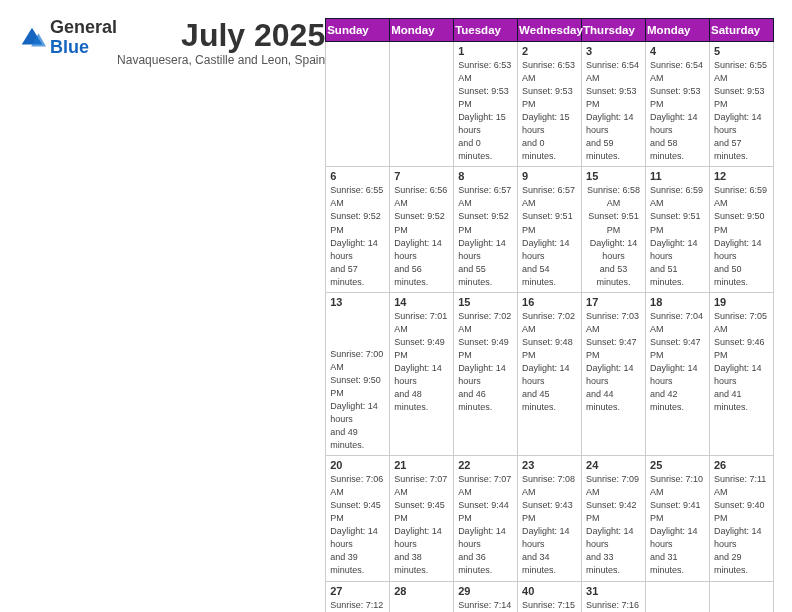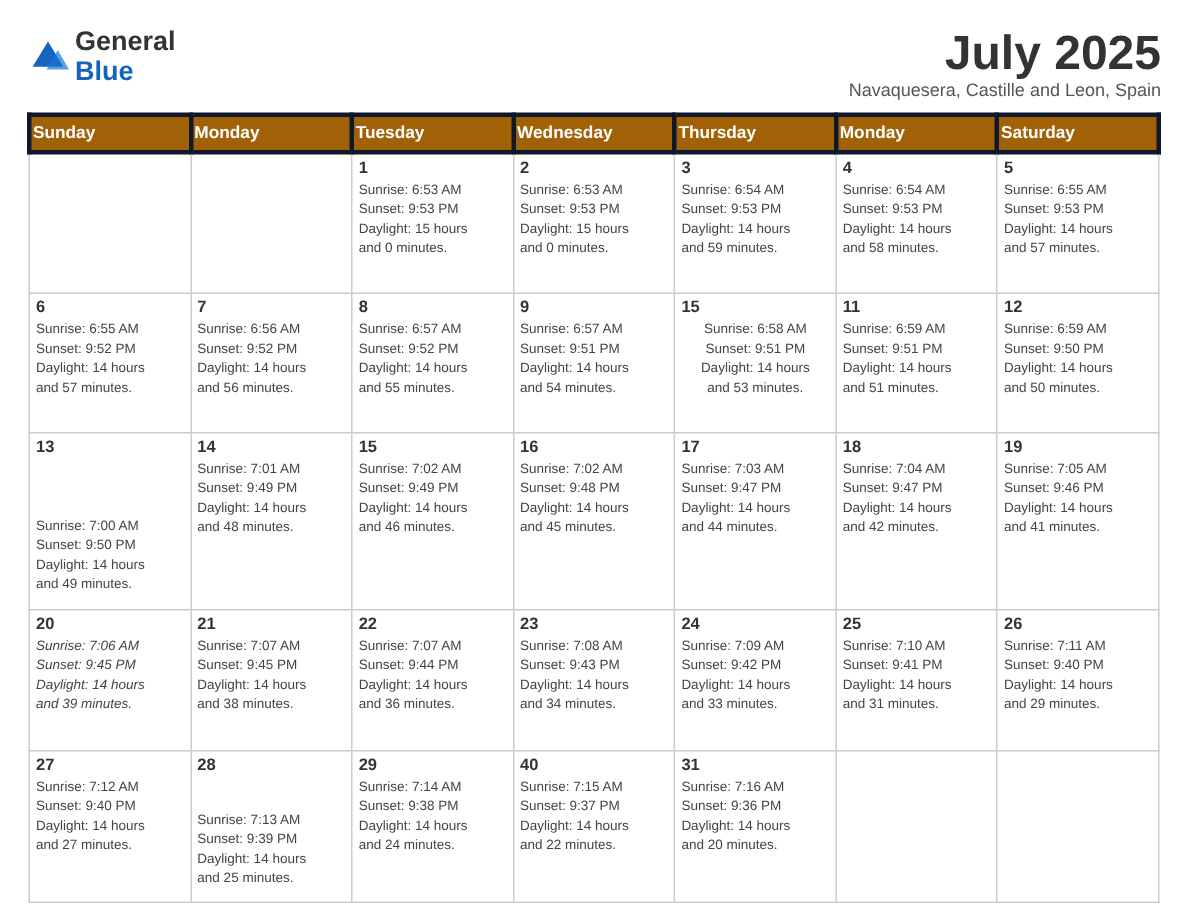--- a/index.html
+++ b/index.html
@@ -8,21 +8,21 @@
       height: 612px;
       background: #fff;
       font-family: Arial, sans-serif;
       overflow: hidden;
     }
     .page {
       width: 792px;
       height: 612px;
       padding: 18px 18px 10px 18px;
       display: flex;
-      flex-direction: column;
+      flex-direction: row;
     }
     .header {
       display: flex;
       justify-content: space-between;
       align-items: flex-start;
       margin-bottom: 8px;
     }
     .logo {
       display: flex;
       align-items: center;
@@ -53,27 +53,27 @@
       color: #555;
     }
     .calendar {
       flex: 1;
       border: 1px solid #ccc;
       border-collapse: collapse;
       width: 100%;
       table-layout: fixed;
     }
     .calendar th {
-      background-color: #a16207;
+      background-color: #a21caf;
       color: #fff;
       font-size: 11.5px;
       font-weight: bold;
       padding: 5px 1px;
       text-align: left;
-      border: 3px solid #0f172a;
+      border: 1px solid #0f172a;
     }
     .calendar td {
       vertical-align: top;
       border: 1px solid #ccc;
       padding: 3px 4px;
       font-size: 9.5px;
       color: #333;
       height: 88px;
       width: calc(100% / 7);
     }
@@ -261,21 +261,21 @@
             <span class="day-num">19</span>
             <div class="day-info" style="white-space: pre-line;">Sunrise: 7:05 AM
 Sunset: 9:46 PM
 Daylight: 14 hours
 and 41 minutes.</div>
           </td>
         </tr>
         <tr>
           <td>
             <span class="day-num">20</span>
-            <div class="day-info" style="white-space: pre-line; font-style: italic;">Sunrise: 7:06 AM
+            <div class="day-info" style="white-space: pre-line;">Sunrise: 7:06 AM
 Sunset: 9:45 PM
 Daylight: 14 hours
 and 39 minutes.</div>
           </td>
           <td>
             <span class="day-num">21</span>
             <div class="day-info" style="white-space: pre-line;">Sunrise: 7:07 AM
 Sunset: 9:45 PM
 Daylight: 14 hours
 and 38 minutes.</div>

